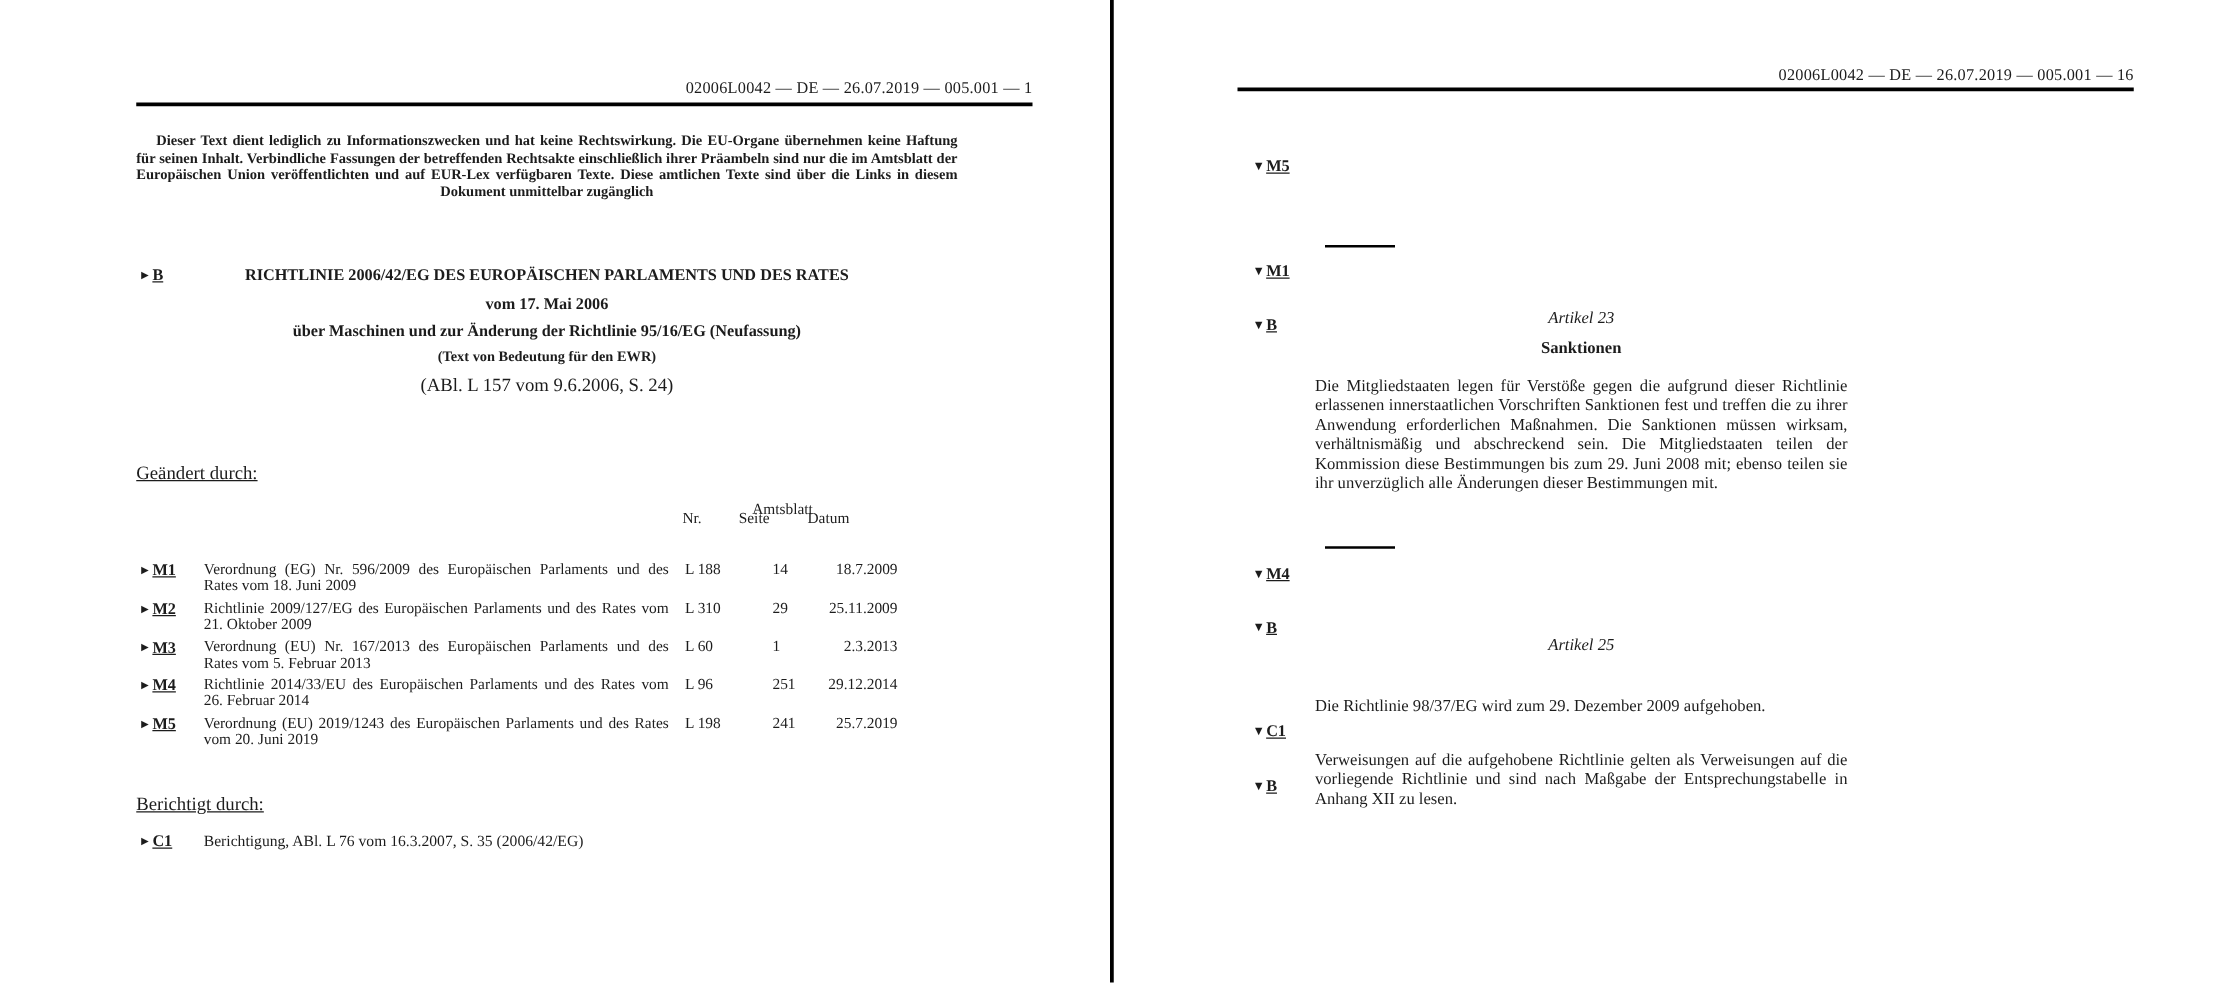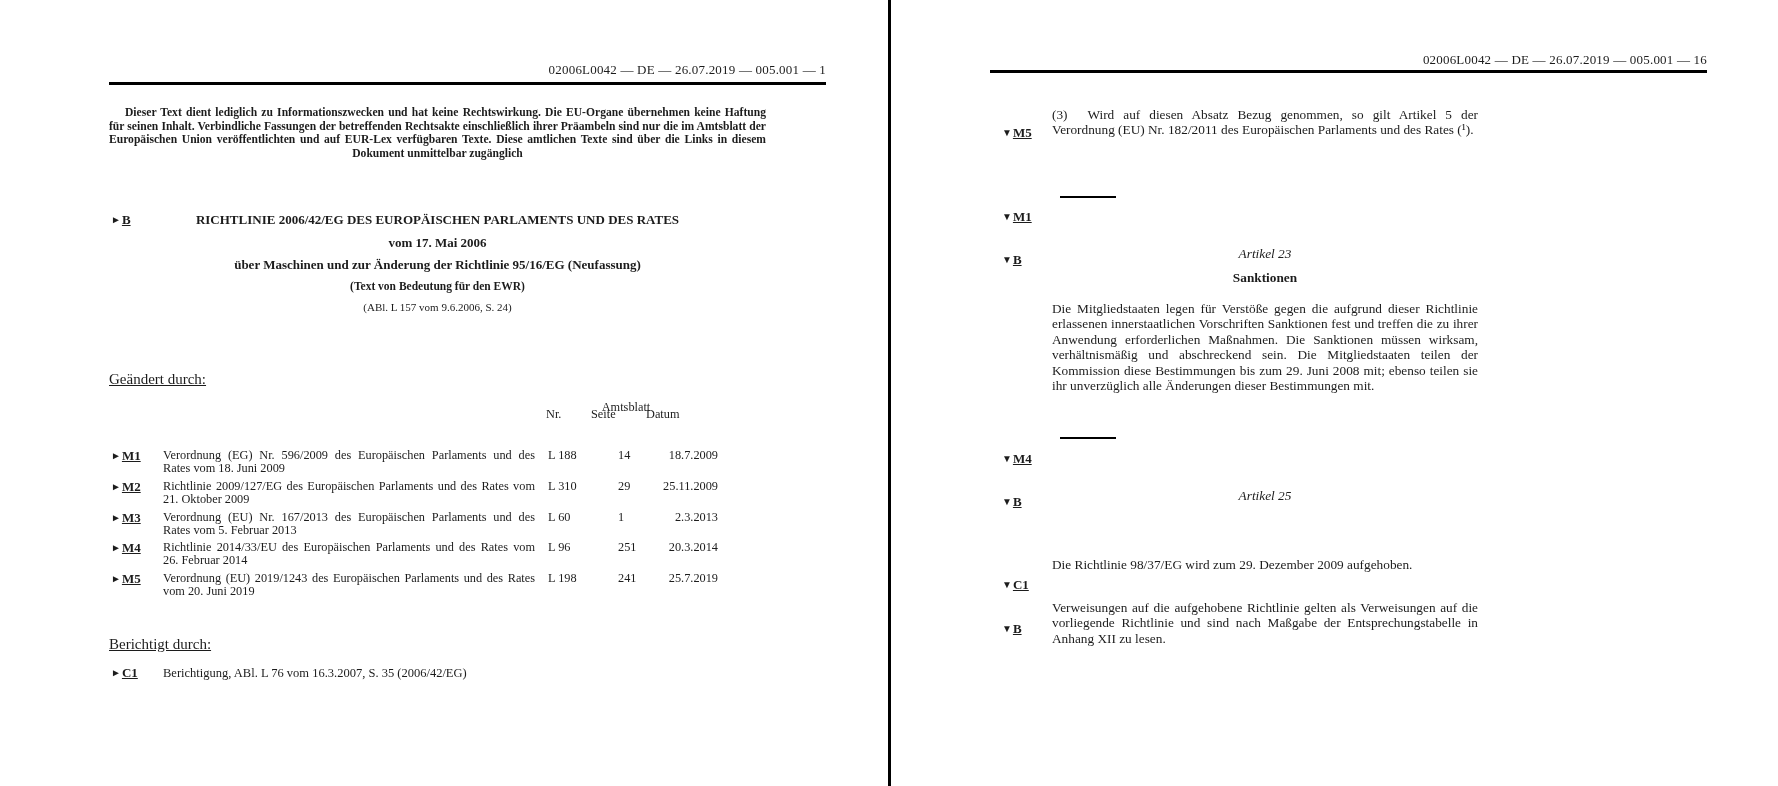--- a/index.html
+++ b/index.html
@@ -37,21 +37,21 @@
   .disclaimer {
     top: 106px; left: 0; width: 657px;
     font-weight: bold; font-size: 11.6px; line-height: 13.7px;
     text-align: justify; text-align-last: center; text-indent: 16px;
   }
   .titleline { left: 0; width: 657px; text-align: center; font-weight: bold; }
   .t-main { top: 212px; font-size: 13px; }
   .t-date { top: 235px; font-size: 13px; }
   .t-subj { top: 257px; font-size: 13px; }
   .t-eea  { top: 280px; font-size: 11.5px; }
-  .t-oj   { top: 301px; font-size: 11px; font-weight: normal; }
+  .t-oj   { top: 301px; font-size: 15px; font-weight: normal; }
 
   .sec-heading { left: 0; font-size: 15px; text-decoration: underline; white-space: nowrap; }
 
   .tbl-group { top: 400px; left: 437px; width: 160px; text-align: center; font-size: 12.3px; }
   .tbl-colhdr { top: 407px; font-size: 12.3px; text-align: left; }
   .h-nr    { left: 437px; width: 40px; }
   .h-seite { left: 482px; width: 50px; }
   .h-datum { left: 537px; width: 68px; }
 
   .amrow { left: 0; width: 657px; font-size: 12.3px; line-height: 13.4px; }
@@ -119,21 +119,21 @@
     <span class="rdesc">Verordnung (EU) Nr. 167/2013 des Europäischen Parlaments und des Rates vom 5. Februar 2013</span>
     <span class="rnr">L 60</span>
     <span class="rseite">1</span>
     <span class="rdatum">2.3.2013</span>
   </div>
   <div class="abs amrow" style="top:541px">
     <span class="rmk marker"><span class="tri">►</span><span class="lbl">M4</span></span>
     <span class="rdesc">Richtlinie 2014/33/EU des Europäischen Parlaments und des Rates vom 26. Februar 2014</span>
     <span class="rnr">L 96</span>
     <span class="rseite">251</span>
-    <span class="rdatum">20.3.2014</span>
+    <span class="rdatum">29.12.2014</span>
   </div>
   <div class="abs amrow" style="top:572px">
     <span class="rmk marker"><span class="tri">►</span><span class="lbl">M5</span></span>
     <span class="rdesc">Verordnung (EU) 2019/1243 des Europäischen Parlaments und des Rates vom 20. Juni 2019</span>
     <span class="rnr">L 198</span>
     <span class="rseite">241</span>
     <span class="rdatum">25.7.2019</span>
   </div>
 
   <div class="abs sec-heading" style="top:636px">Berichtigt durch:</div>
@@ -147,21 +147,20 @@
 <div id="divider"></div>
 
 <div class="page" id="page-right">
 
   <div class="abs hdr" style="top:52px">02006L0042 — DE — 26.07.2019 — 005.001 — 16</div>
   <div class="abs hdr-rule" style="top:70px"></div>
 
   <div class="abs marker rp-mk" style="top:90px">
     <span class="tri">▼</span><span class="lbl">M5</span>
   </div>
-  <div class="abs rp-body just" style="top:107px">(3)  Wird auf diesen Absatz Bezug genommen, so gilt Artikel 5 der Verordnung (EU) Nr. 182/2011 des Europäischen Parlaments und des Rates (¹).</div>
 
   <div class="abs marker rp-mk" style="top:174px">
     <span class="tri">▼</span><span class="lbl">M1</span>
   </div>
   <div class="abs dash-rule" style="top:196px"></div>
 
   <div class="abs marker rp-mk" style="top:217px">
     <span class="tri">▼</span><span class="lbl">B</span>
   </div>
 
@@ -171,21 +170,21 @@
 
   <div class="abs marker rp-mk" style="top:416px">
     <span class="tri">▼</span><span class="lbl">M4</span>
   </div>
   <div class="abs dash-rule" style="top:437px"></div>
 
   <div class="abs marker rp-mk" style="top:459px">
     <span class="tri">▼</span><span class="lbl">B</span>
   </div>
 
-  <div class="abs rp-body art-num" style="top:488px">Artikel 25</div>
+  <div class="abs rp-body art-num" style="top:508px">Artikel 25</div>
 
   <div class="abs marker rp-mk" style="top:542px">
     <span class="tri">▼</span><span class="lbl">C1</span>
   </div>
   <div class="abs rp-body" style="top:557px">Die Richtlinie 98/37/EG wird zum 29. Dezember 2009 aufgehoben.</div>
 
   <div class="abs marker rp-mk" style="top:586px">
     <span class="tri">▼</span><span class="lbl">B</span>
   </div>
   <div class="abs rp-body just" style="top:600px">Verweisungen auf die aufgehobene Richtlinie gelten als Verweisungen auf die vorliegende Richtlinie und sind nach Maßgabe der Entspre­chungstabelle in Anhang XII zu lesen.</div>

